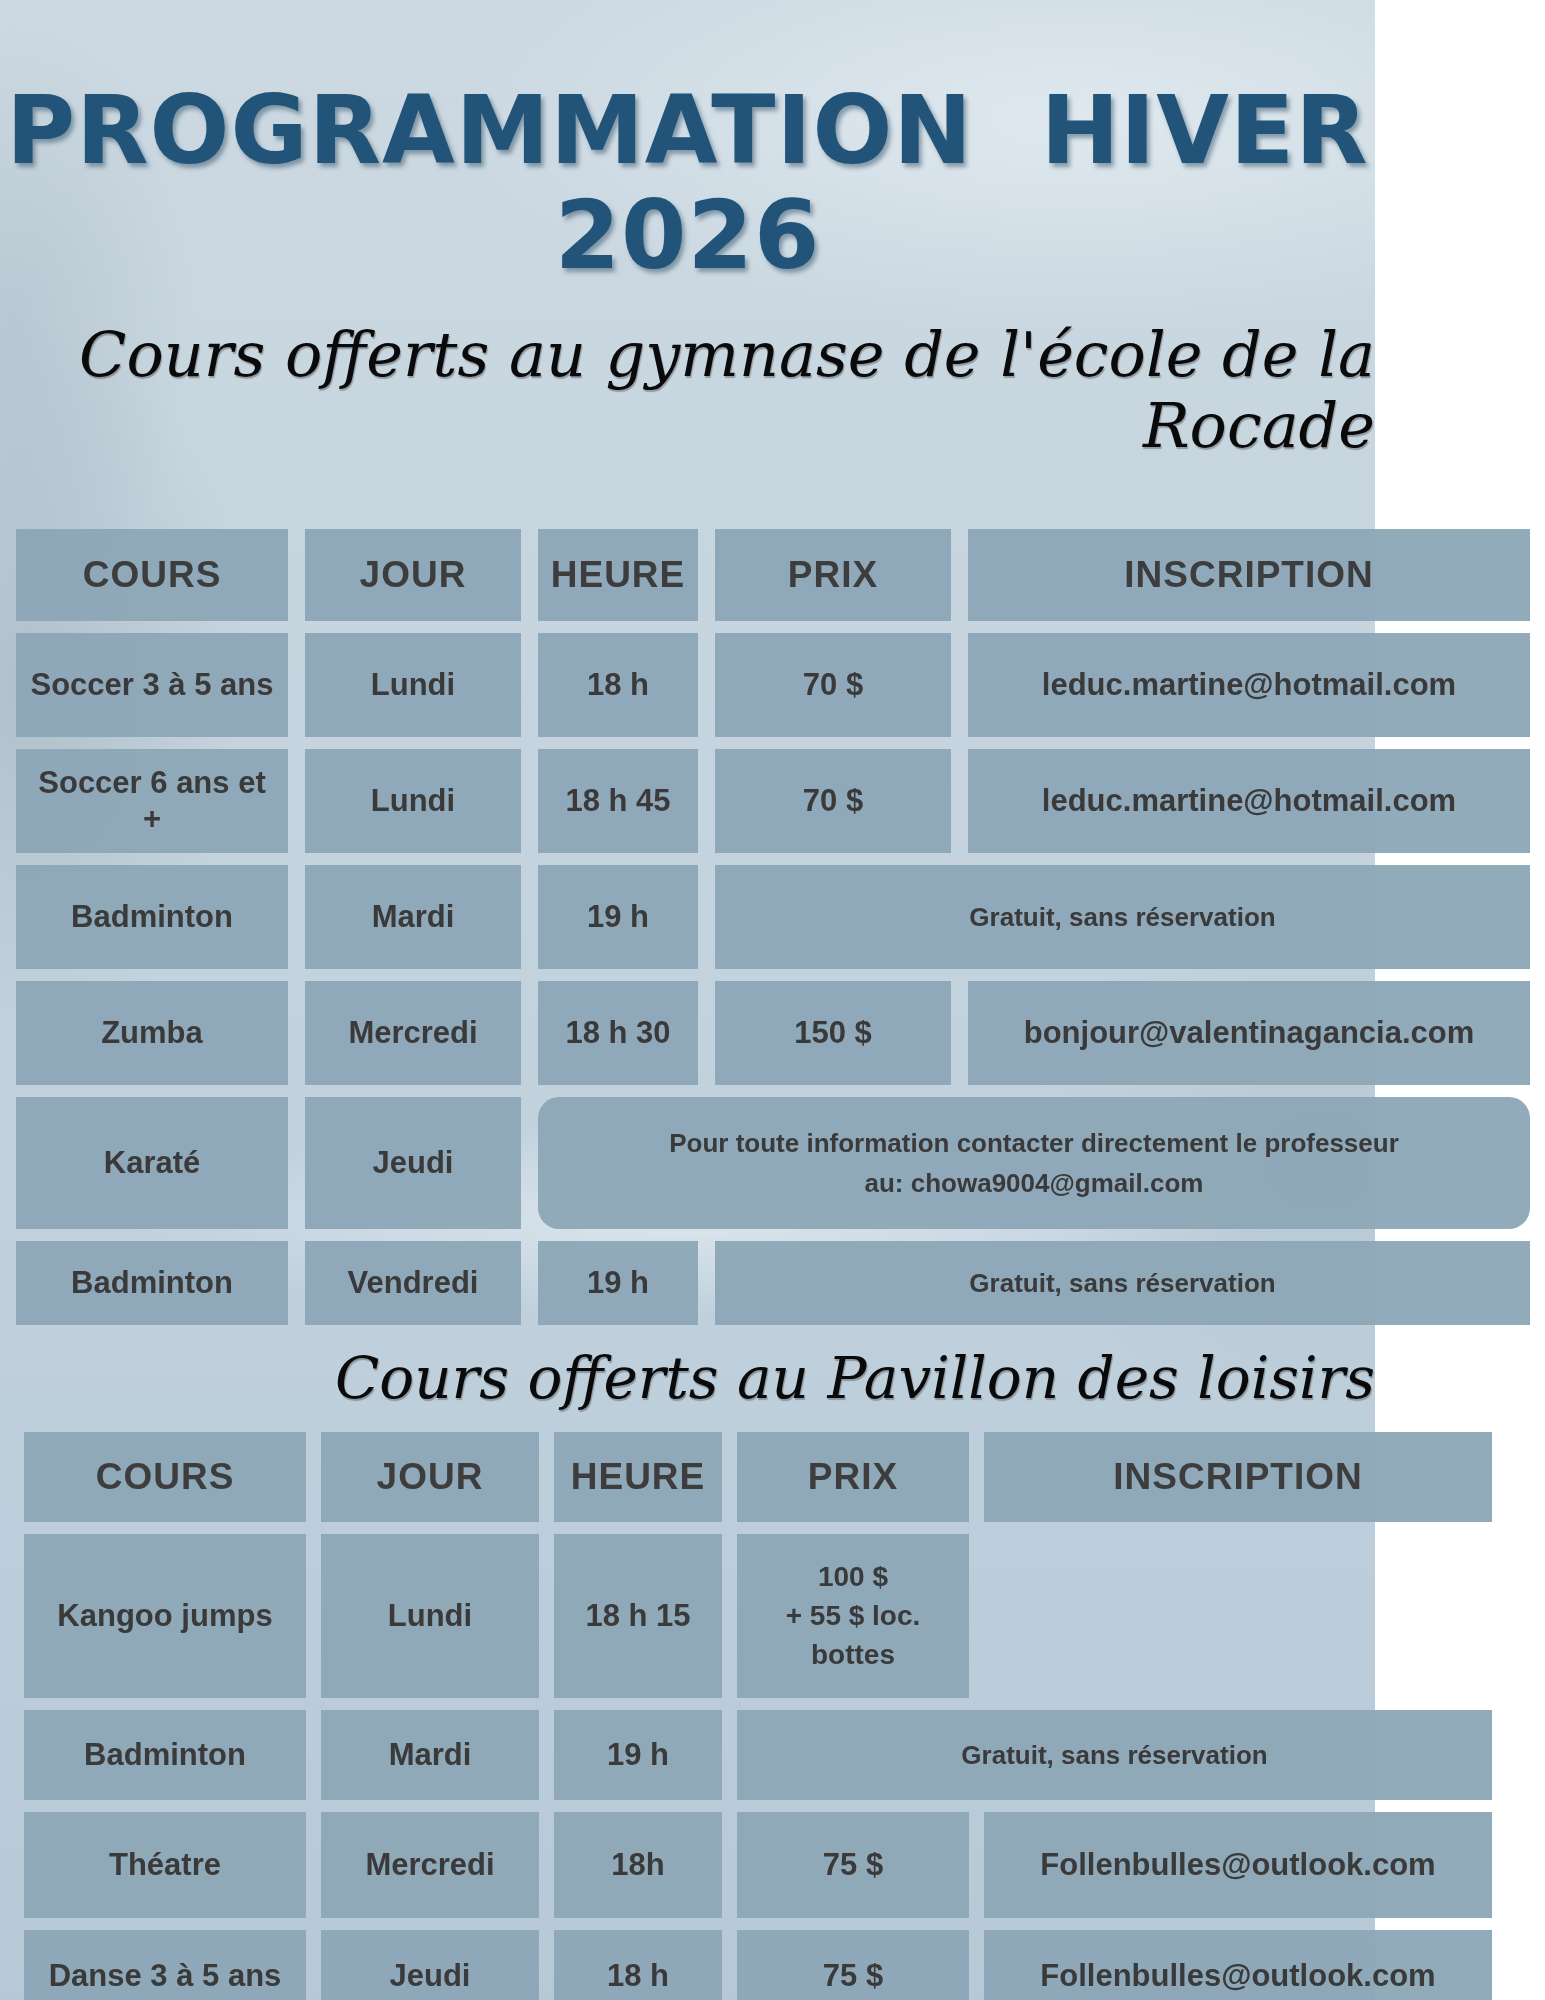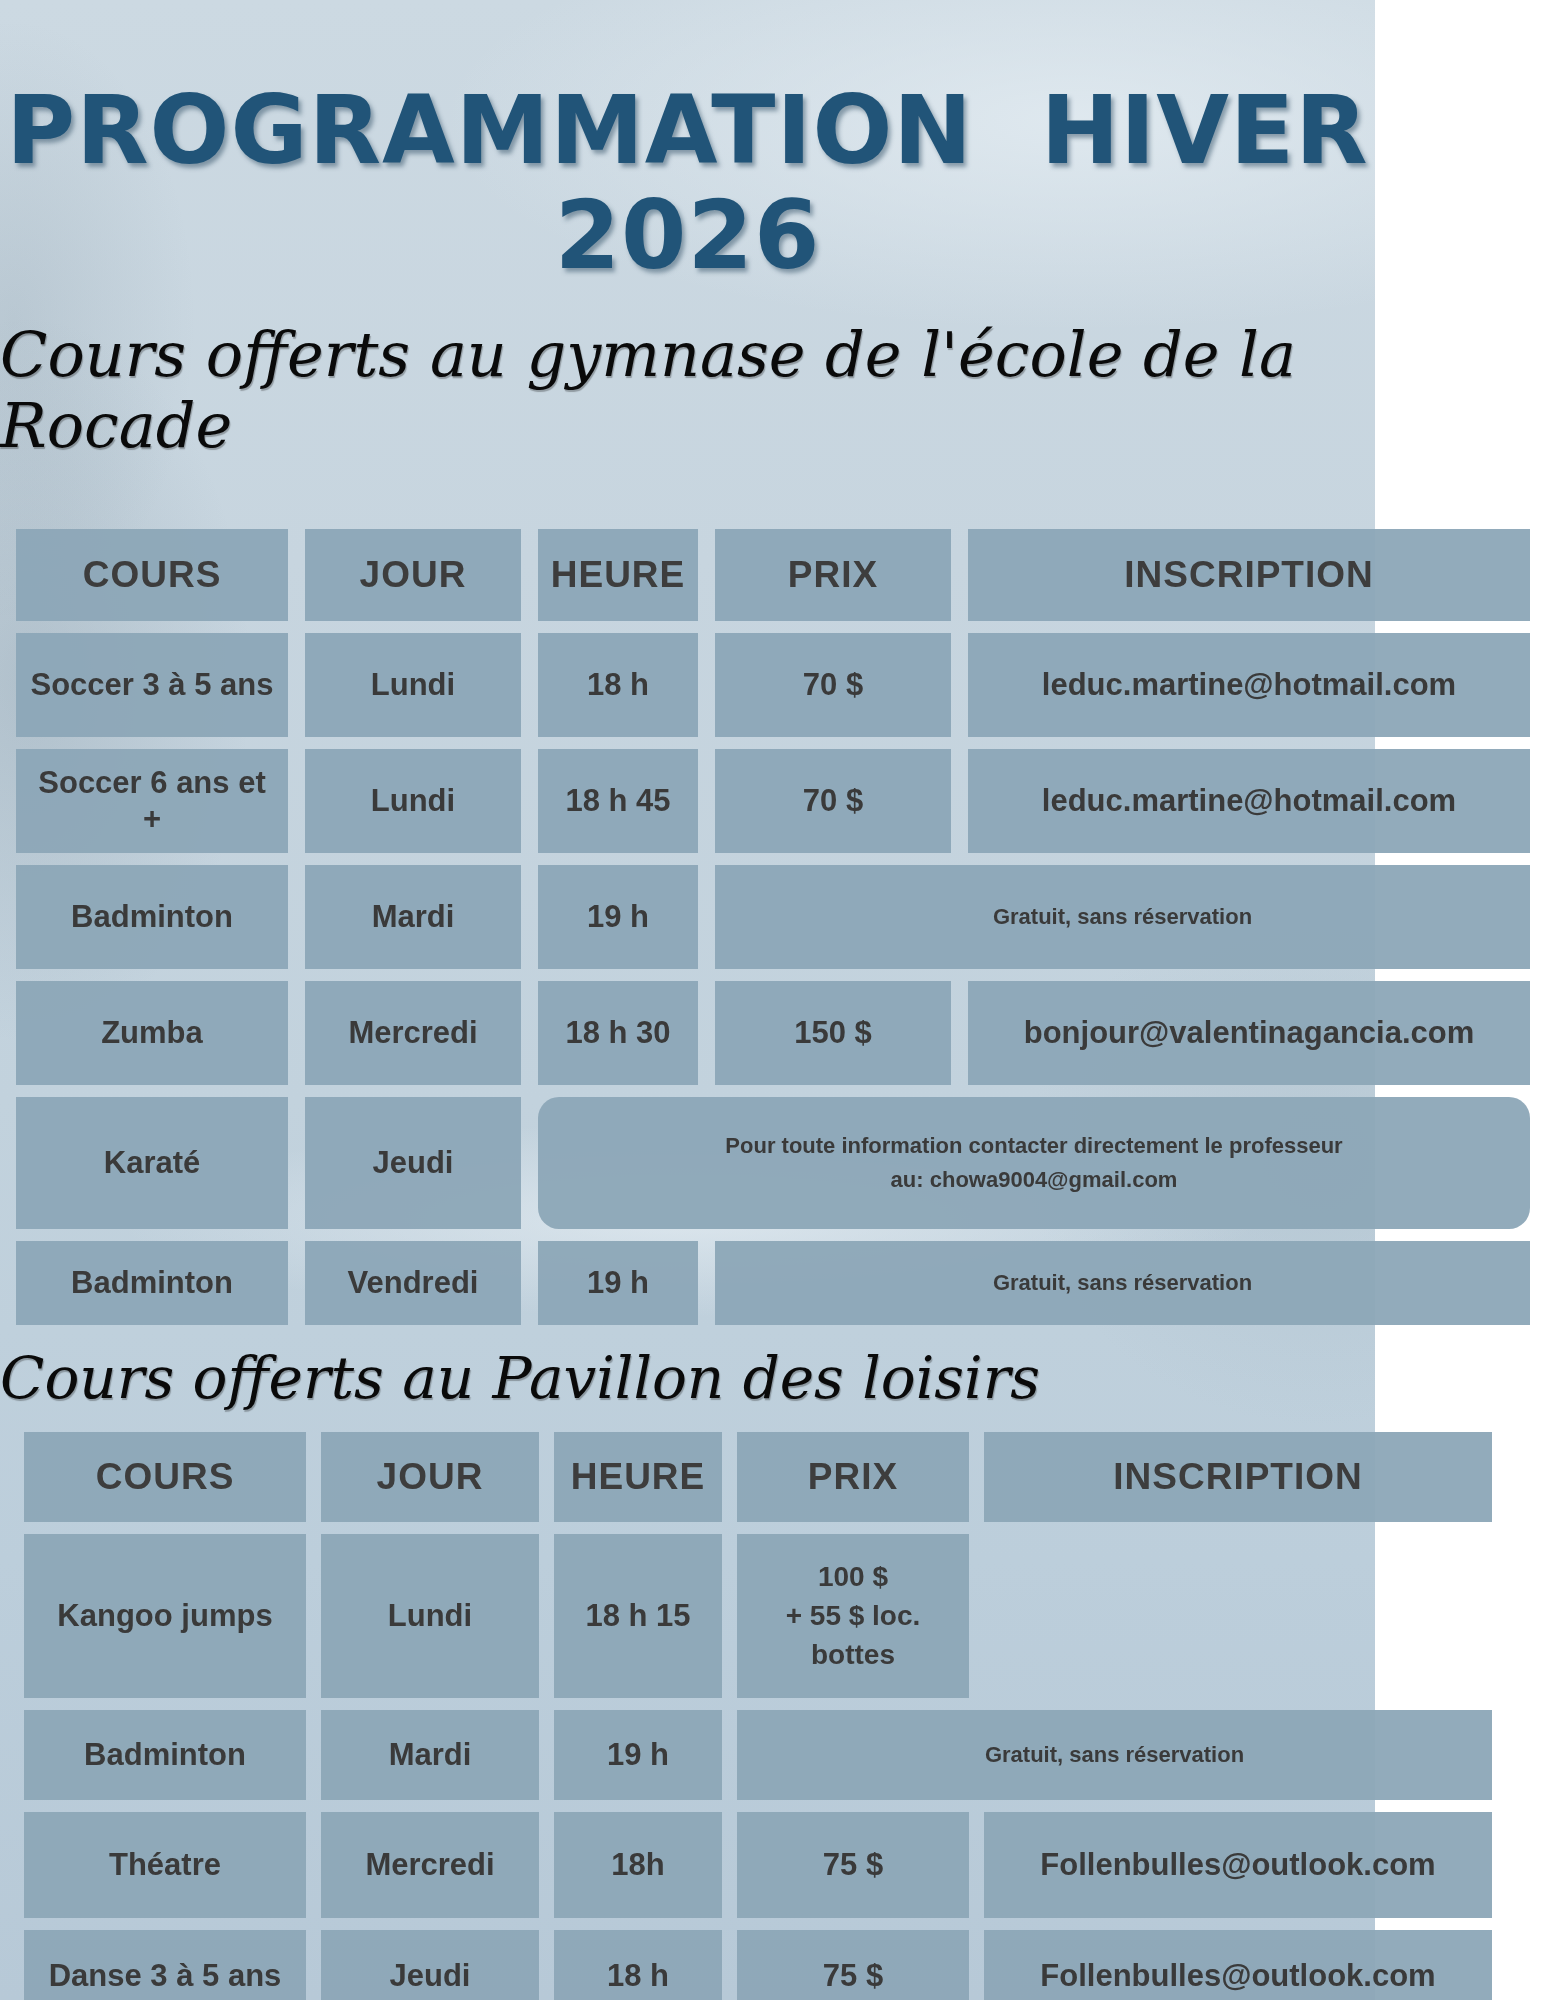--- a/index.html
+++ b/index.html
@@ -19,21 +19,21 @@
       linear-gradient(180deg,#ccd9e2 0%,#c7d5df 28%,#c2d2dd 55%,#bccedb 78%,#b7c9d7 100%);
   }
   .title{
     padding-top:78px;margin:0;text-align:center;
     font-family:"DejaVu Sans",sans-serif;font-weight:bold;
     font-size:94px;line-height:1.12;color:#215478;
     word-spacing:34px;letter-spacing:1px;
     text-shadow:3px 4px 4px rgba(54,84,105,0.5);
   }
   .subtitle{
-    margin:30px 0 0 0;text-align:left;
+    margin:30px 0 0 0;text-align:right;
     font-family:"DejaVu Serif",serif;font-style:italic;font-weight:normal;
     font-size:62px;line-height:1.15;color:#0a0a0a;
     text-shadow:1px 2px 1px rgba(20,20,20,0.3);
   }
   .subtitle.second{font-size:58px;margin-top:20px;}
   .sched{margin-top:68px;}
   #table2.sched{margin-top:20px;}
   .row{
     display:grid;grid-template-columns:var(--cols);
     column-gap:var(--colgap);margin-bottom:12px;
@@ -41,21 +41,21 @@
   #table1{--cols:272px 216px 160px 236px 562px;--colgap:17px;margin-left:16px;}
   #table2{--cols:282px 218px 168px 232px 508px;--colgap:15px;margin-left:24px;}
   .cell{
     background:rgba(140,166,183,0.95);
     color:#3a3a3a;font-weight:bold;font-size:31px;
     display:flex;align-items:center;justify-content:center;
     text-align:center;white-space:pre-line;
     padding:0 10px;box-sizing:border-box;
   }
   .header-cell{font-size:37px;letter-spacing:1px;color:#3d3d3d;}
-  .cell.merged{font-size:22px;line-height:1.55;}
+  .cell.merged{font-size:26px;line-height:1.55;}
   .cell.multiline{font-size:28px;line-height:1.4;}
   
   #table1 .row:nth-child(1){height:92px;}
   #table1 .row:nth-child(2),
   #table1 .row:nth-child(3),
   #table1 .row:nth-child(4),
   #table1 .row:nth-child(5){height:104px;}
   #table1 .row:nth-child(6){height:132px;}
   #table1 .row:nth-child(7){height:84px;}
   

